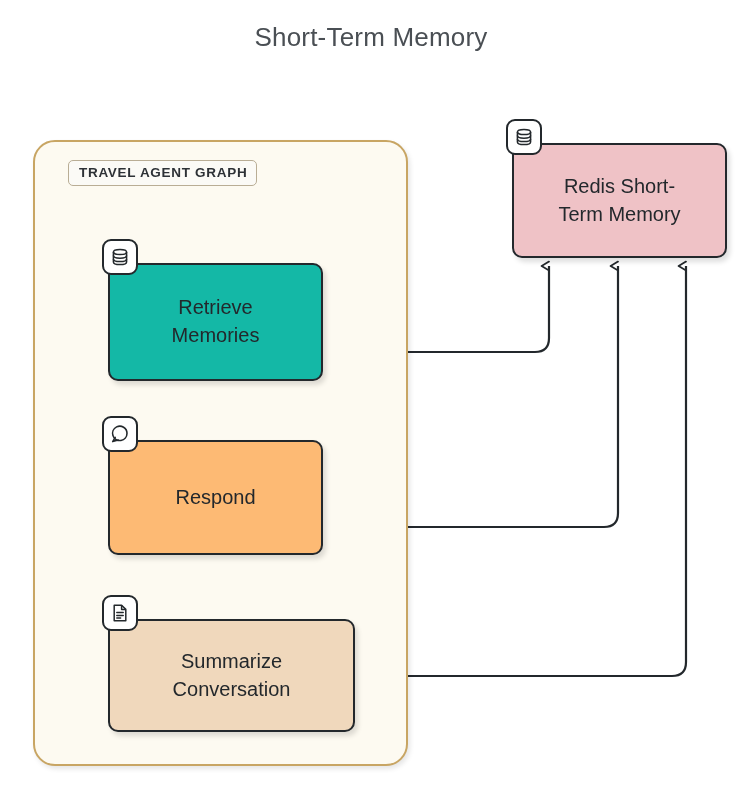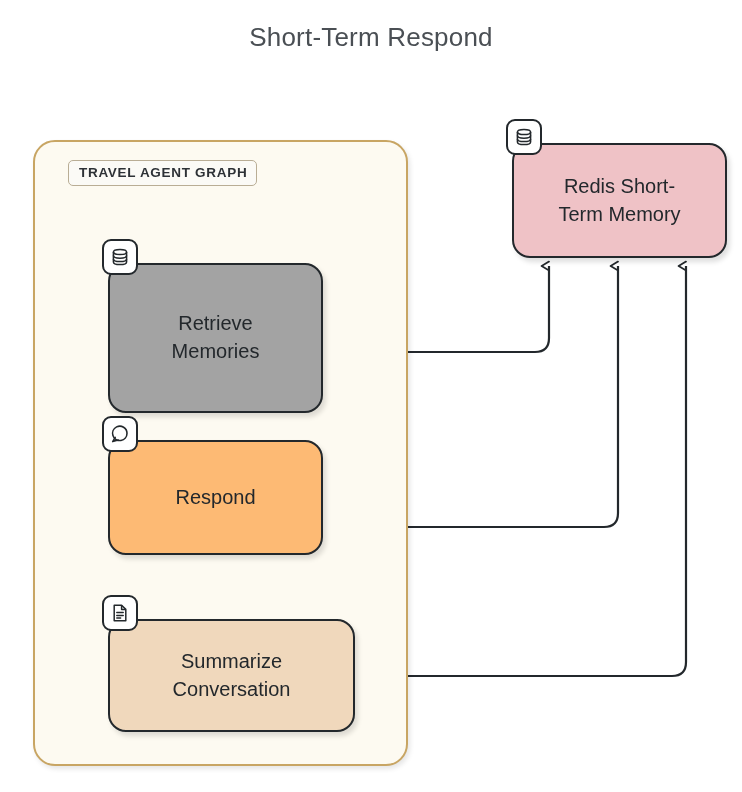--- a/index.html
+++ b/index.html
@@ -63,21 +63,21 @@
     letter-spacing: 0.7px;
     color: #2d3136;
     white-space: nowrap;
   }
 
   
   .node {
     position: absolute;
     box-sizing: border-box;
     border: 2px solid #23282c;
-    border-radius: 18px;
+    border-radius: 10px;
     box-shadow: 3px 4px 5px rgba(0,0,0,0.13);
     display: flex;
     align-items: center;
     justify-content: center;
   }
   .node-label {
     font-size: 20px;
     line-height: 1.38;
     text-align: center;
     color: #23282c;
@@ -95,40 +95,40 @@
     background: #ffffff;
     border: 2px solid #23282c;
     border-radius: 9px;
     display: flex;
     align-items: center;
     justify-content: center;
   }
   .node-badge svg { display: block; }
 
   #node-retrieve {
-    left: 108px; top: 263px; width: 215px; height: 150px;
-    background: #a3a3a3;
+    left: 108px; top: 263px; width: 215px; height: 118px;
+    background: #14b8a6;
   }
   #node-respond {
     left: 108px; top: 440px; width: 215px; height: 115px;
     background: #fdba74;
   }
   #node-summarize {
     left: 108px; top: 619px; width: 247px; height: 113px;
     background: #f0d8bc;
   }
   #node-redis {
     left: 512px; top: 143px; width: 215px; height: 115px;
     background: #efc2c6;
   }
 </style>
 </head>
 <body>
 
-<div id="diagram-title">Short-Term Respond</div>
+<div id="diagram-title">Short-Term Memory</div>
 
 <svg id="edge-layer" viewBox="0 0 742 792">
   <defs>
     <marker id="ah-up" markerWidth="14" markerHeight="14" refX="5" refY="9" orient="auto-start-reverse" markerUnits="userSpaceOnUse">
       <path d="M 0.6 1 L 5 8.4 L 9.4 1" fill="none" stroke="#23282c" stroke-width="1.8" stroke-linecap="round" stroke-linejoin="round" transform="rotate(180 5 5)"></path>
     </marker>
     <marker id="ah-left" markerWidth="14" markerHeight="14" refX="9" refY="5" orient="auto" markerUnits="userSpaceOnUse">
       <path d="M 9.4 0.6 L 2 5 L 9.4 9.4" fill="none" stroke="#23282c" stroke-width="1.8" stroke-linecap="round" stroke-linejoin="round"></path>
     </marker>
     <marker id="ah-down" markerWidth="14" markerHeight="14" refX="5" refY="9" orient="auto" markerUnits="userSpaceOnUse">

